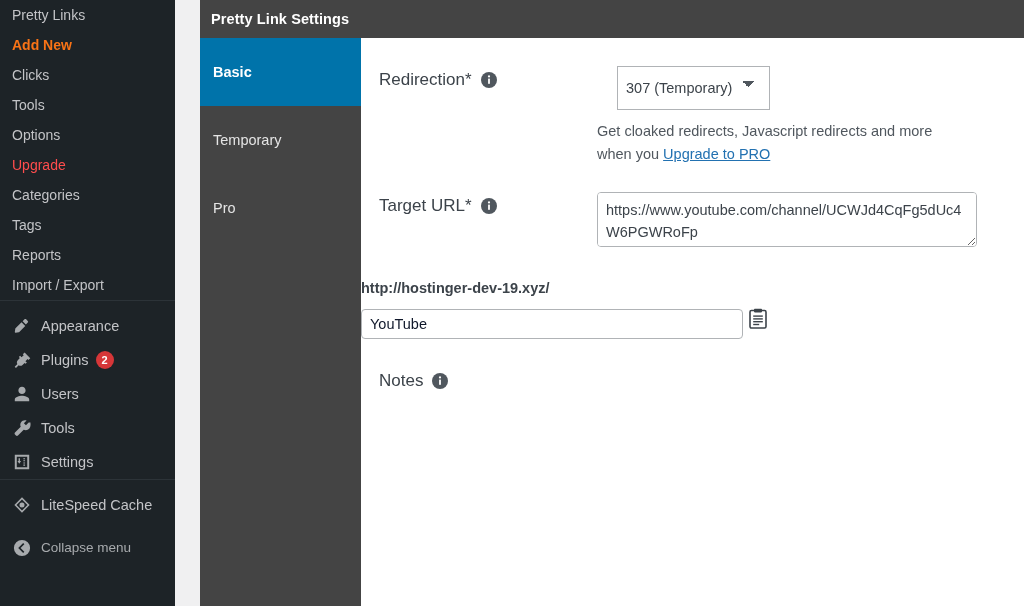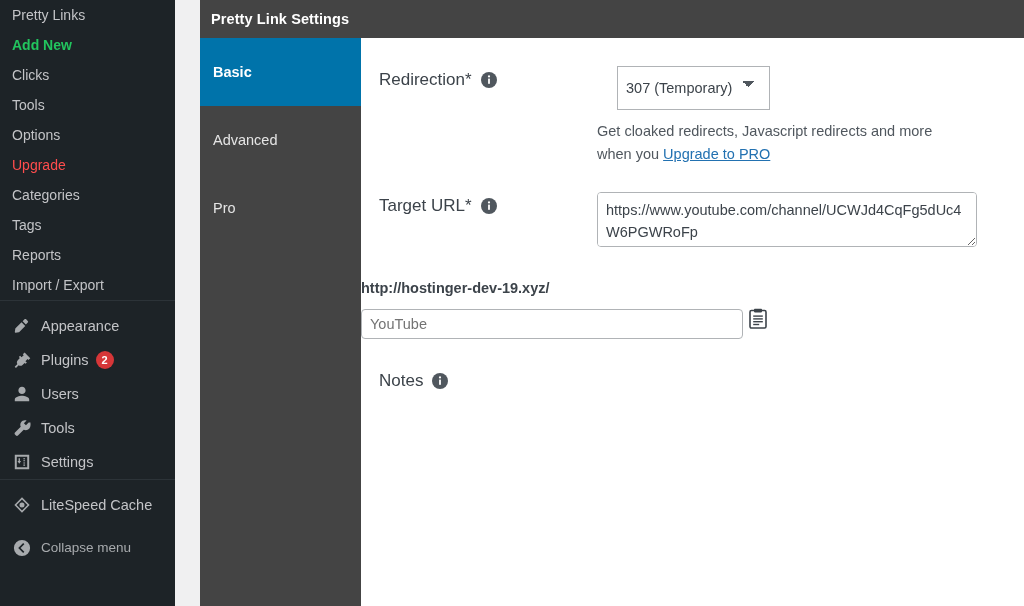--- a/index.html
+++ b/index.html
@@ -22,21 +22,21 @@
   .menu-group { padding: 0; }
   .menu-item {
     display: flex; align-items: center;
     height: 30px;
     padding-left: 12px;
     color: #c3c4c7;
     line-height: 1;
     white-space: nowrap;
   }
   .menu-item.submenu-item { padding-left: 12px; font-size: 14px; }
-  .menu-item.current { color: #22c55e; font-weight: bold; }
+  .menu-item.current { color: #f97316; font-weight: bold; }
   .menu-item.upgrade-item { color: #ff4d4d; }
   .menu-sep { height: 9px; border-top: 1px solid #2c3338; margin-top: 0; }
   .toplevel { height: 34px; font-size: 14.5px; }
   .menu-icon {
     width: 20px; height: 20px;
     margin-right: 9px;
     display: inline-flex; align-items: center; justify-content: center;
     flex: 0 0 20px;
     color: #a7aaad;
   }
@@ -176,21 +176,21 @@
     font-weight: bold;
     color: #3c434a;
     margin-bottom: 4px;
   }
   input.pl-input {
     width: 382px; height: 30px;
     border: 1px solid #b0b3b6;
     border-radius: 4px;
     font-family: "Liberation Sans", sans-serif;
     font-size: 14.5px;
-    color: #737373;
+    color: #0f172a;
     padding: 0 8px;
     outline: none;
     background: #fff;
   }
   .copy-btn {
     margin-top: 6px;
     width: 22px; height: 24px;
     display: inline-flex; align-items: center; justify-content: center;
     cursor: pointer;
   }
@@ -314,21 +314,21 @@
     <span>Pretty Link Settings</span>
   </div>
 
   <div id="panel-body">
 
     <div id="tabs">
       <div class="tab active">
         <span>Basic</span>
       </div>
       <div class="tab">
-        <span>Advanced</span>
+        <span>Temporary</span>
       </div>
       <div class="tab">
         <span>Pro</span>
       </div>
     </div>
 
     <div id="form-area">
 
       <div class="row" style="margin-bottom:26px;">
         <div class="row-label">

